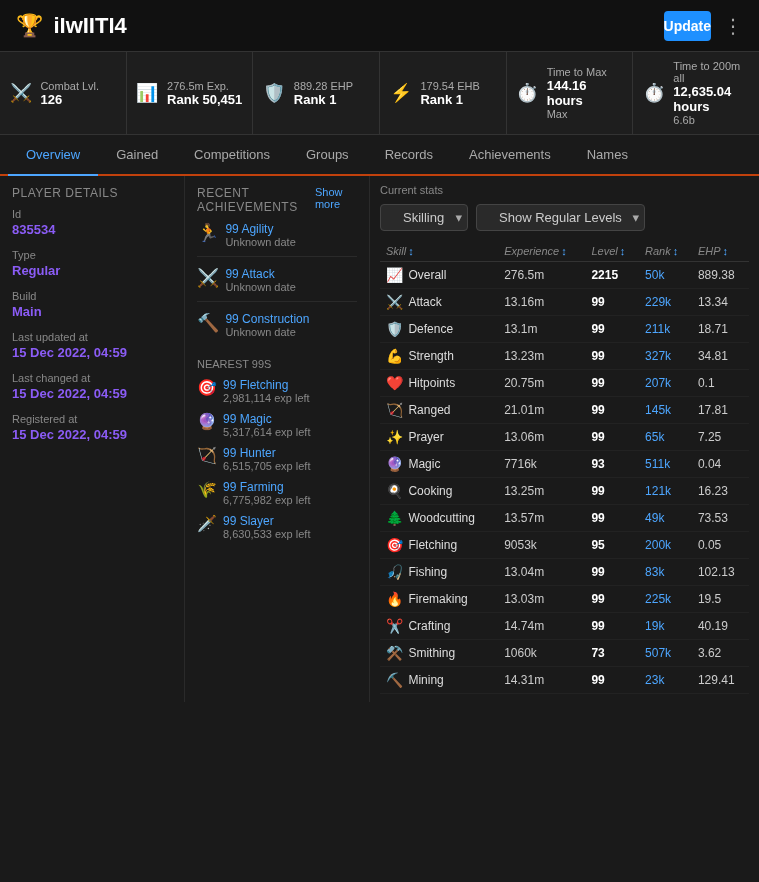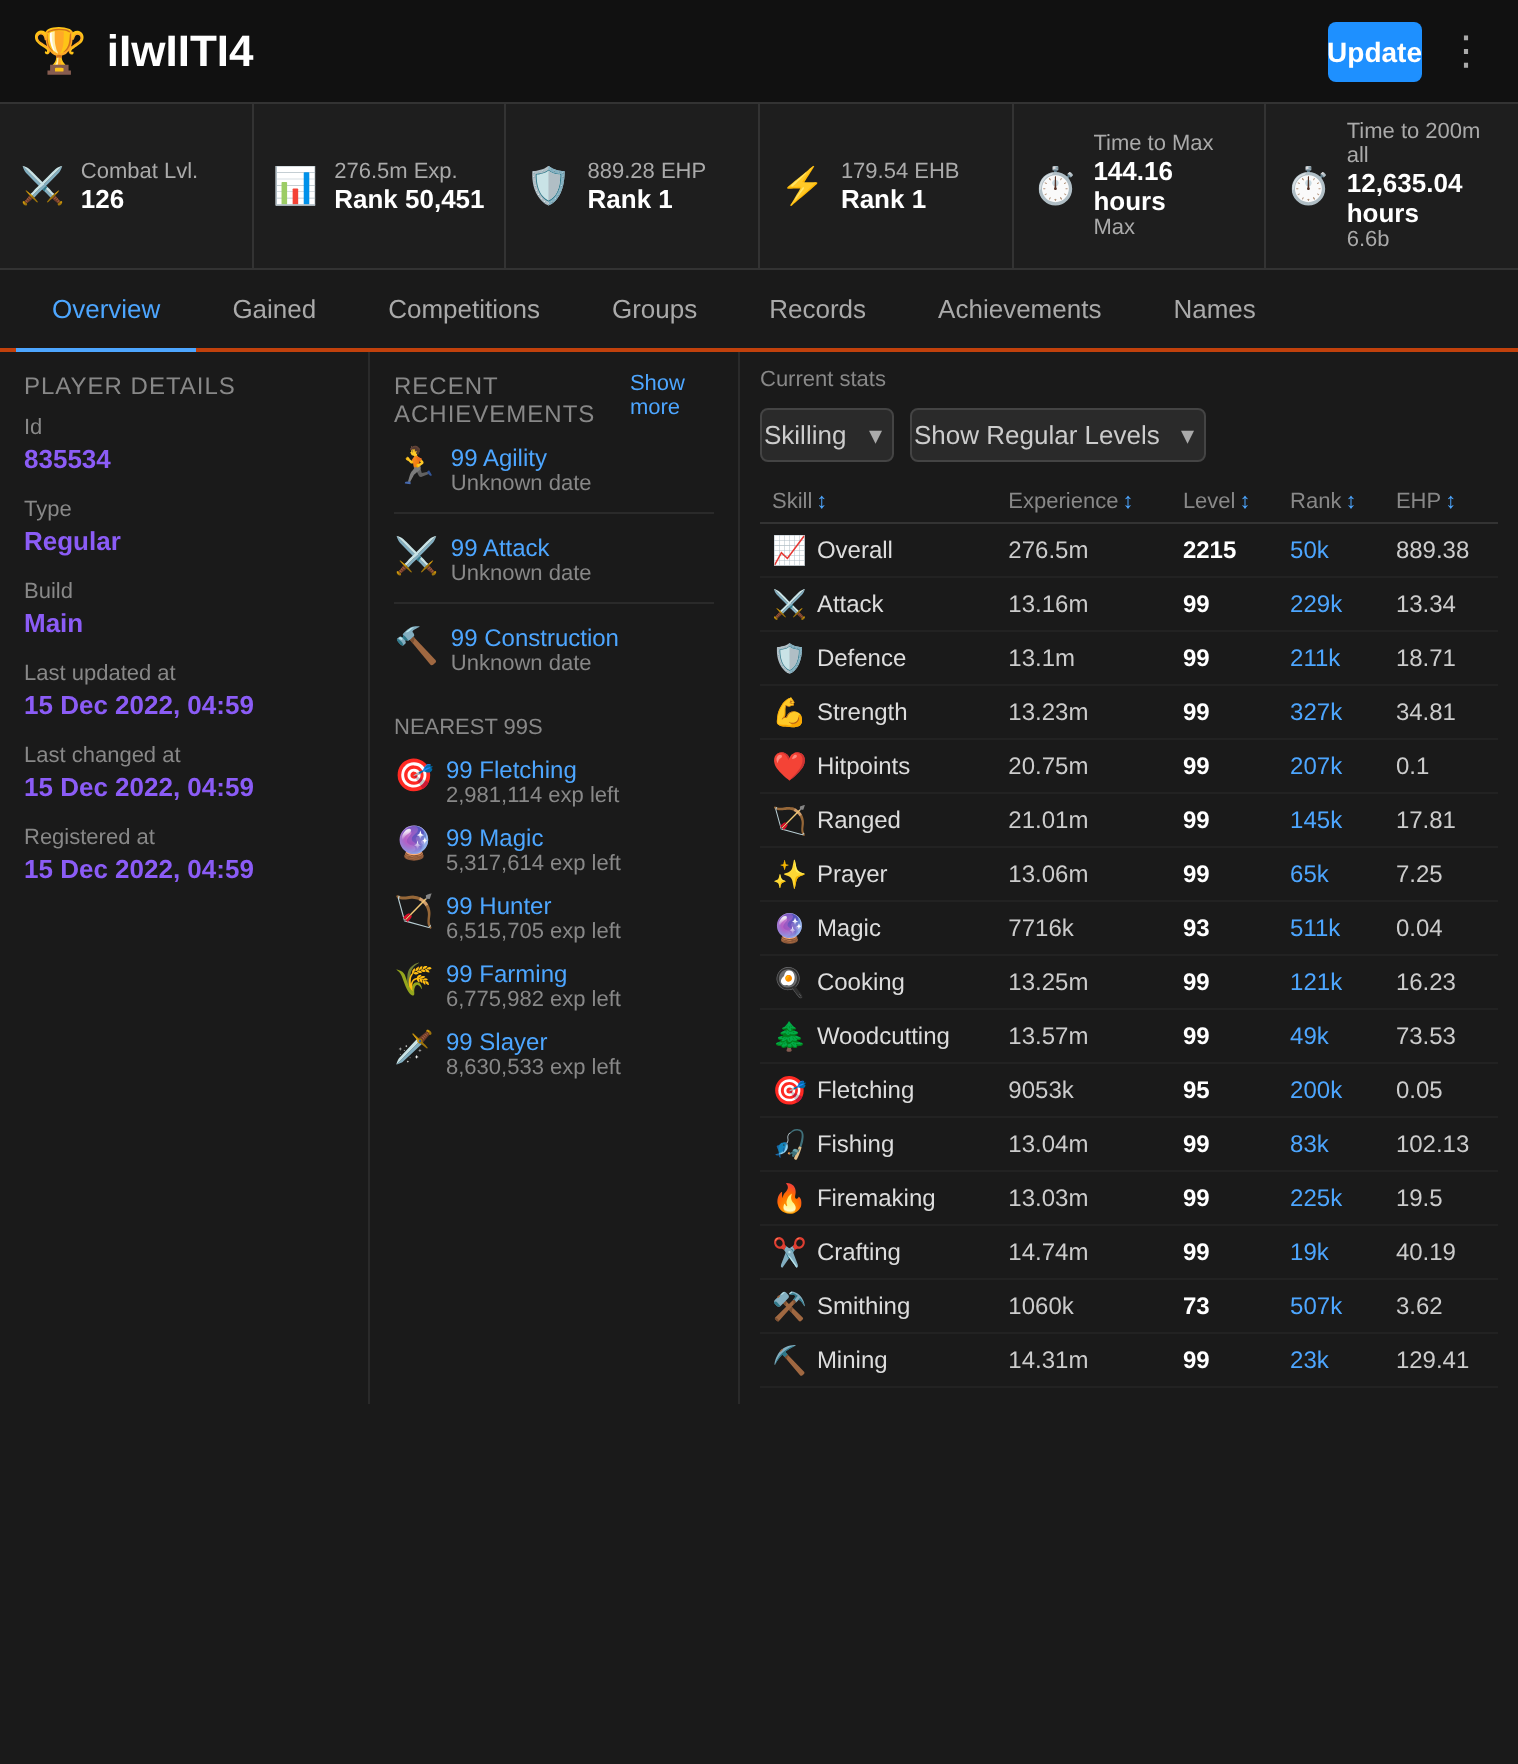--- a/index.html
+++ b/index.html
@@ -182,21 +182,21 @@
     .dropdowns-row {
       display: flex;
       gap: 8px;
       margin-bottom: 10px;
     }
     .dropdown-sel {
       background: #2a2a2a;
       color: #ccc;
       border: 1px solid #444;
       border-radius: 4px;
-      padding: 5px 1px;
+      padding: 5px 22px;
       font-size: 13px;
       cursor: pointer;
       appearance: none;
       -webkit-appearance: none;
     }
     .dropdown-wrapper {
       position: relative;
       display: inline-flex;
       align-items: center;
     }
@@ -217,21 +217,21 @@
       border-collapse: collapse;
     }
     .skills-table th {
       color: #888;
       font-size: 11px;
       text-align: left;
       padding: 4px 6px;
       border-bottom: 1px solid #333;
       font-weight: normal;
     }
-    .skills-table th.sortable { cursor: pointer; }
+    .skills-table th.sortable { cursor: pointer; font-style: italic; }
     .skills-table th .sort-arrow { color: #4da6ff; margin-left: 2px; }
     .skills-table td {
       padding: 5px 6px;
       border-bottom: 1px solid #222;
       font-size: 12px;
     }
     .skill-name-cell {
       display: flex;
       align-items: center;
       gap: 5px;

